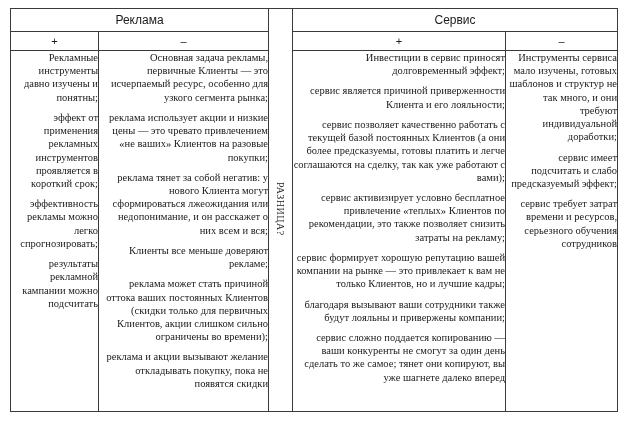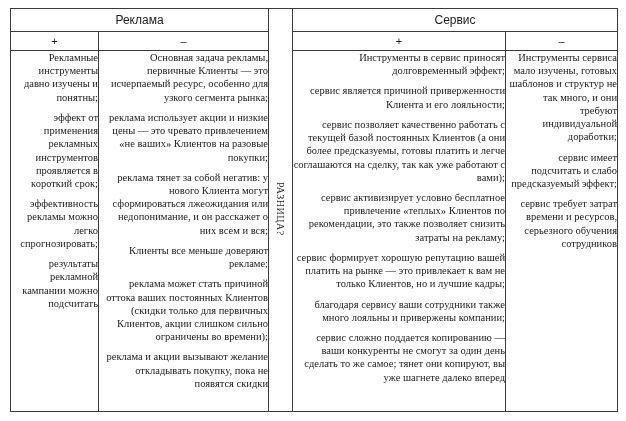--- a/index.html
+++ b/index.html
@@ -112,26 +112,26 @@
           </td>
         <td class="body-cell">
             <p class="para">Основная задача рекламы, первичные Клиенты — это исчерпаемый ресурс, особенно для узкого сегмента рынка;</p>
             <p class="para">реклама использует акции и низкие цены — это чревато привлечением «не ваших» Клиентов на разовые покупки;</p>
             <p class="para">реклама тянет за собой негатив: у нового Клиента могут сформироваться лжеожидания или недопонимание, и он расскажет о них всем и вся;</p>
             <p class="para">Клиенты все меньше доверяют рекламе;</p>
             <p class="para">реклама может стать причиной оттока ваших постоянных Клиентов (скидки только для первичных Клиентов, акции слишком сильно ограничены во времени);</p>
             <p class="para">реклама и акции вызывают желание откладывать покупку, пока не появятся скидки</p>
           </td>
         <td class="body-cell">
-            <p class="para">Инструменты в сервис приносят долговременный эффект;</p>
+            <p class="para">Инвестиции в сервис приносят долговременный эффект;</p>
             <p class="para">сервис является причиной приверженности Клиента и его лояльности;</p>
             <p class="para">сервис позволяет качественно работать с текущей базой постоянных Клиентов (а они более предсказуемы, готовы платить и легче соглашаются на сделку, так как уже работают с вами);</p>
             <p class="para">сервис активизирует условно бесплатное привлечение «теплых» Клиентов по рекомендации, это также позволяет снизить затраты на рекламу;</p>
-            <p class="para">сервис формирует хорошую репутацию вашей платить на рынке — это привлекает к вам не только Клиентов, но и лучшие кадры;</p>
-            <p class="para">благодаря сервису ваши сотрудники также много лояльны и привержены компании;</p>
+            <p class="para">сервис формирует хорошую репутацию вашей компании на рынке — это привлекает к вам не только Клиентов, но и лучшие кадры;</p>
+            <p class="para">благодаря вызывают ваши сотрудники также будут лояльны и привержены компании;</p>
             <p class="para">сервис сложно поддается копированию — ваши конкуренты не смогут за один день сделать то же самое; тянет они копируют, вы уже шагнете далеко вперед</p>
           </td>
         <td class="body-cell">
             <p class="para">Инструменты сервиса мало изучены, готовых шаблонов и структур не так много, и они требуют индивидуальной доработки;</p>
             <p class="para">сервис имеет подсчитать и слабо предсказуемый эффект;</p>
             <p class="para">сервис требует затрат времени и ресурсов, серьезного обучения сотрудников</p>
           </td>
       </tr>
     </tbody>
   </table>

